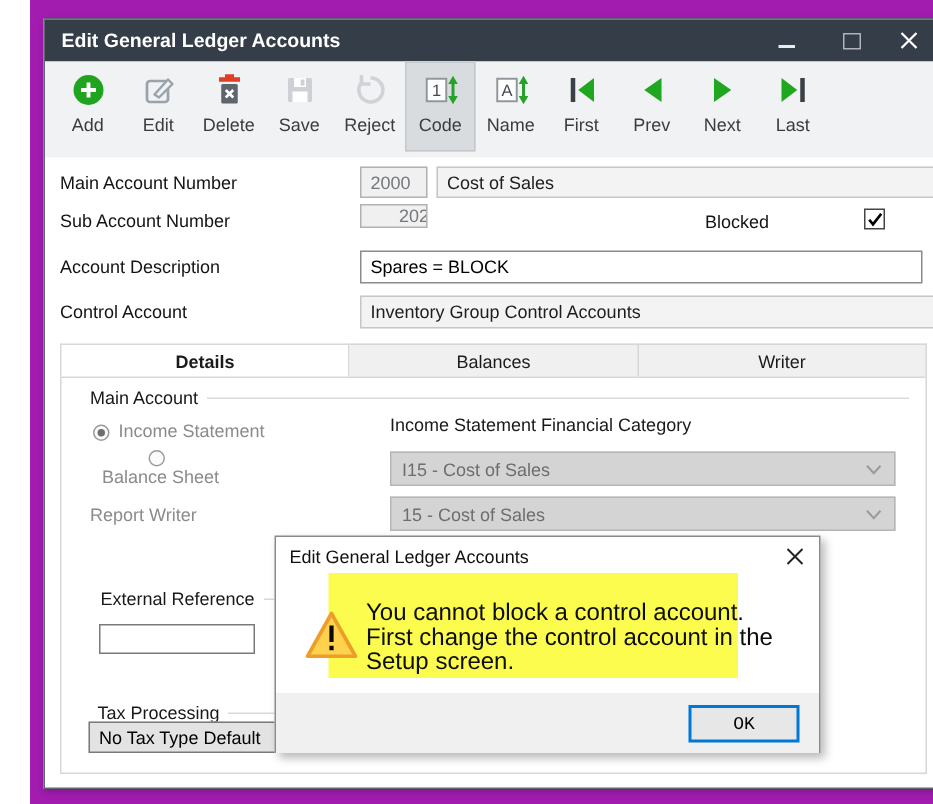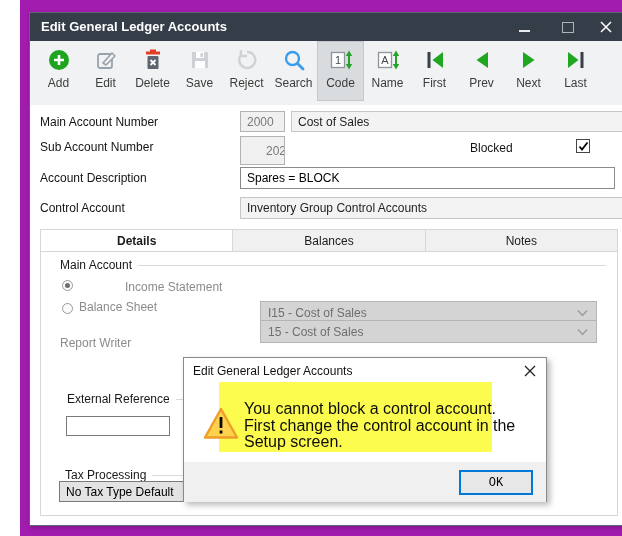--- a/index.html
+++ b/index.html
@@ -116,27 +116,20 @@
         </svg>
         <span class="lbl">Save</span>
       </div>
       <div class="tbtn">
         <svg width="24" height="24" viewBox="0 0 24 24">
           <path d="M6 7 A8 8 0 1 0 12 4" fill="none" stroke="#cfd2d6" stroke-width="2.4"></path>
           <path d="M6 2 L6 8 L12 8" fill="none" stroke="#cfd2d6" stroke-width="2.4"></path>
         </svg>
         <span class="lbl">Reject</span>
       </div>
-      <div class="tbtn">
-        <svg width="24" height="24" viewBox="0 0 24 24">
-          <circle cx="10.5" cy="10.5" r="6.5" fill="none" stroke="#3a9ced" stroke-width="2.4"></circle>
-          <path d="M15.5 15.5 L21 21" stroke="#3a9ced" stroke-width="2.8" stroke-linecap="round"></path>
-        </svg>
-        <span class="lbl">Search</span>
-      </div>
       <div class="tbtn pressed">
         <svg width="24" height="24" viewBox="0 0 24 24">
           <rect x="2.5" y="4.5" width="13" height="15" fill="#fdfdfd" stroke="#8f969e" stroke-width="1.3"></rect>
           <text x="9" y="16" text-anchor="middle" font-size="11" fill="#434a52" font-family="Liberation Sans, sans-serif">1</text>
           <path d="M20 8 L20 16" stroke="#23a428" stroke-width="2"></path>
           <path d="M20 2.5 L16.8 8 L23.2 8 Z" fill="#23a428"></path>
           <path d="M20 21.5 L16.8 16 L23.2 16 Z" fill="#23a428"></path>
         </svg>
         <span class="lbl">Code</span>
       </div>
@@ -176,66 +169,67 @@
         </svg>
         <span class="lbl">Last</span>
       </div>
     </div>
 
     <span class="flabel" style="left:10px;top:102px;">Main Account Number</span>
     <div class="field code" style="left:210px;top:98px;width:45px;height:21px;">2000</div>
     <div class="field gray" style="left:261px;top:98px;width:356px;height:21px;">Cost of Sales</div>
 
     <span class="flabel" style="left:10px;top:127px;">Sub Account Number</span>
-    <div class="field code" style="left:210px;top:123px;width:45px;height:29px;padding-left:25px;">202</div>
+    <div class="field code" style="left:210px;top:123px;width:45px;height:16px;padding-left:25px;">202</div>
     <span class="flabel" style="left:440px;top:128px;width:100px;text-align:left;">Blocked</span>
     <div class="checkbox" style="left:546px;top:126px;">
       <svg width="11" height="11" viewBox="0 0 11 11">
         <path d="M1.5 5.5 L4 8.5 L9.5 1.5" fill="none" stroke="#000000" stroke-width="1.8"></path>
       </svg>
     </div>
 
     <span class="flabel" style="left:10px;top:158px;">Account Description</span>
     <div class="field white" style="left:210px;top:154px;width:375px;height:22px;">Spares = BLOCK</div>
 
     <span class="flabel" style="left:10px;top:188px;">Control Account</span>
     <div class="field gray" style="left:210px;top:184px;width:410px;height:22px;">Inventory Group Control Accounts</div>
 
     <div class="tabs">
       <div class="tab active">Details</div>
       <div class="tab">Balances</div>
-      <div class="tab">Notes</div>
+      <div class="tab">Writer</div>
     </div>
 
     <div class="panel">
       <div class="grouprow" style="left:19px;top:6px;width:546px;">
         <span>Main Account</span>
         <span class="groupline"></span>
       </div>
 
-      <div class="abs" style="left:21px;top:28px;display:flex;align-items:flex-start;gap:46px;">
+      <div class="abs" style="left:21px;top:28px;display:flex;align-items:flex-end;">
         <span class="radio">
             <span class="dot"></span>
           </span>
         <span class="graylbl" style="margin-left:6px;">Income Statement</span>
       </div>
-      <div class="abs" style="left:21px;top:48px;display:flex;align-items:flex-end;">
+      <div class="abs" style="left:21px;top:48px;display:flex;align-items:center;flex-direction:column;">
         <span class="radio"></span>
         <span class="graylbl" style="margin-left:6px;">Balance Sheet</span>
       </div>
 
+      <span class="abs" style="left:219px;top:24px;font-size:12px;color:#191919;">Income Statement Financial Category</span>
       <div class="dropdown" style="left:219px;top:49px;width:337px;height:23px;">
         <span>I15 - Cost of Sales</span>
         <svg class="chev" width="11" height="8" viewBox="0 0 11 8">
           <path d="M1 1.5 L5.5 6.5 L10 1.5" fill="none" stroke="#9b9b9b" stroke-width="1.4"></path>
         </svg>
       </div>
 
       <span class="abs graylbl" style="left:19px;top:84px;">Report Writer</span>
-      <div class="dropdown" style="left:219px;top:68px;width:337px;height:23px;">
+      <div class="dropdown" style="left:219px;top:79px;width:337px;height:23px;">
         <span>15 - Cost of Sales</span>
         <svg class="chev" width="11" height="8" viewBox="0 0 11 8">
           <path d="M1 1.5 L5.5 6.5 L10 1.5" fill="none" stroke="#9b9b9b" stroke-width="1.4"></path>
         </svg>
       </div>
 
       <div class="grouprow" style="left:26px;top:140px;width:128px;">
         <span>External Reference</span>
         <span class="groupline"></span>
       </div>

